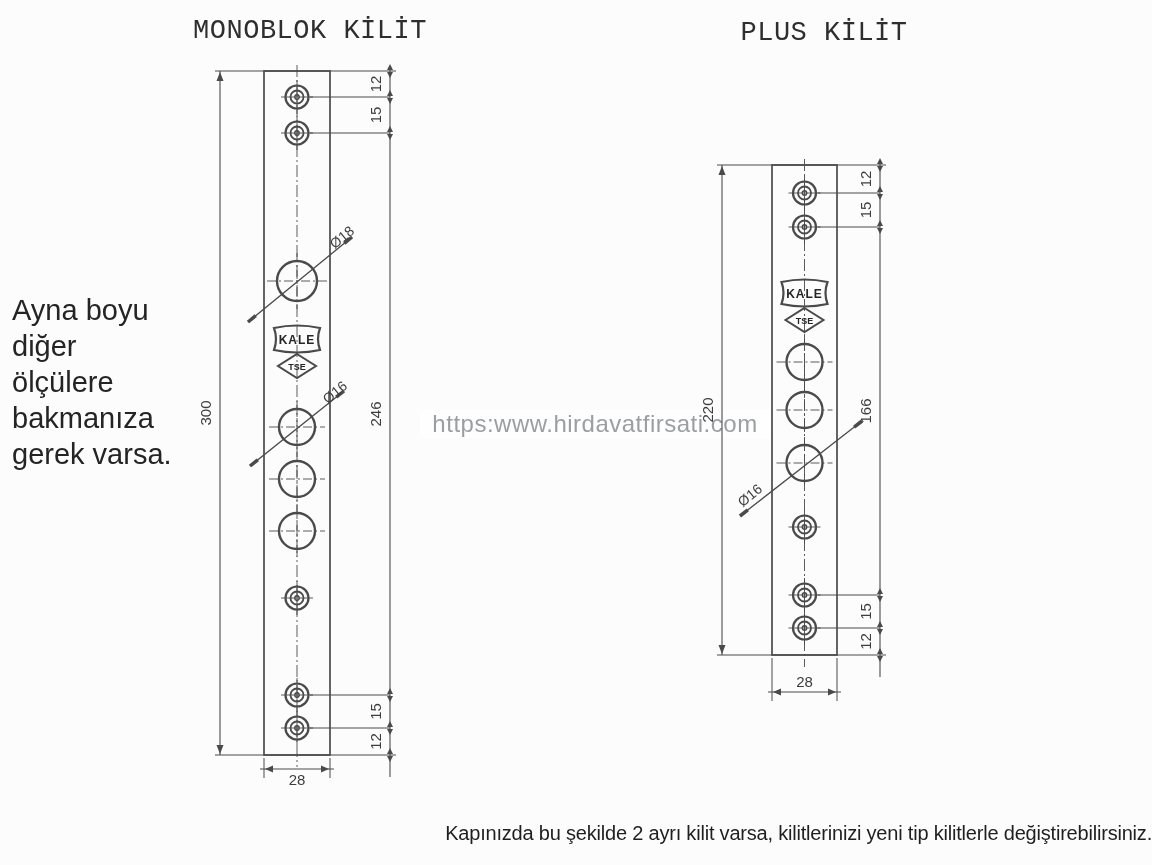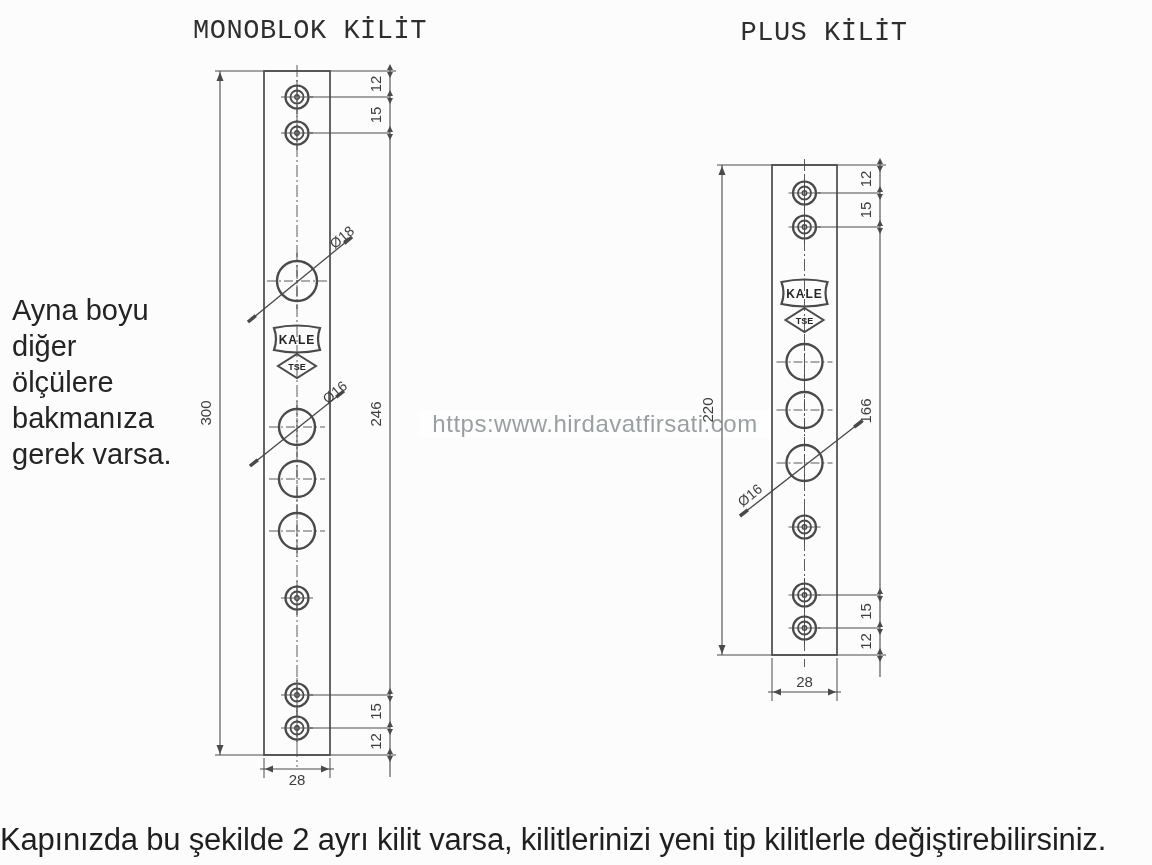--- a/index.html
+++ b/index.html
@@ -17,21 +17,21 @@
     position:absolute;z-index:3;left:12px;top:292px;width:195px;
     font-size:29px;line-height:36px;color:#242424;
   }
   .watermark{
     position:absolute;z-index:1;left:420px;top:410px;width:350px;
     font-size:24px;color:#9aa0a2;text-align:center;letter-spacing:0.5px;
     background:rgba(255,255,255,0.6);
   }
   .bottom-note{
     position:absolute;z-index:3;left:0;top:822px;width:1152px;
-    font-size:31px;color:#1f1f1f;text-align:left;letter-spacing:-0.2px;
+    font-size:20px;color:#1f1f1f;text-align:right;letter-spacing:-0.2px;
     white-space:nowrap;
   }
   svg.diagram{position:absolute;z-index:2;left:0;top:0;}
   svg.diagram text{font-family:"Liberation Sans",sans-serif;}
 </style>
 </head>
 <body>
 
 <div class="stage">
   <div class="title t-left">MONOBLOK KİLİT</div>

